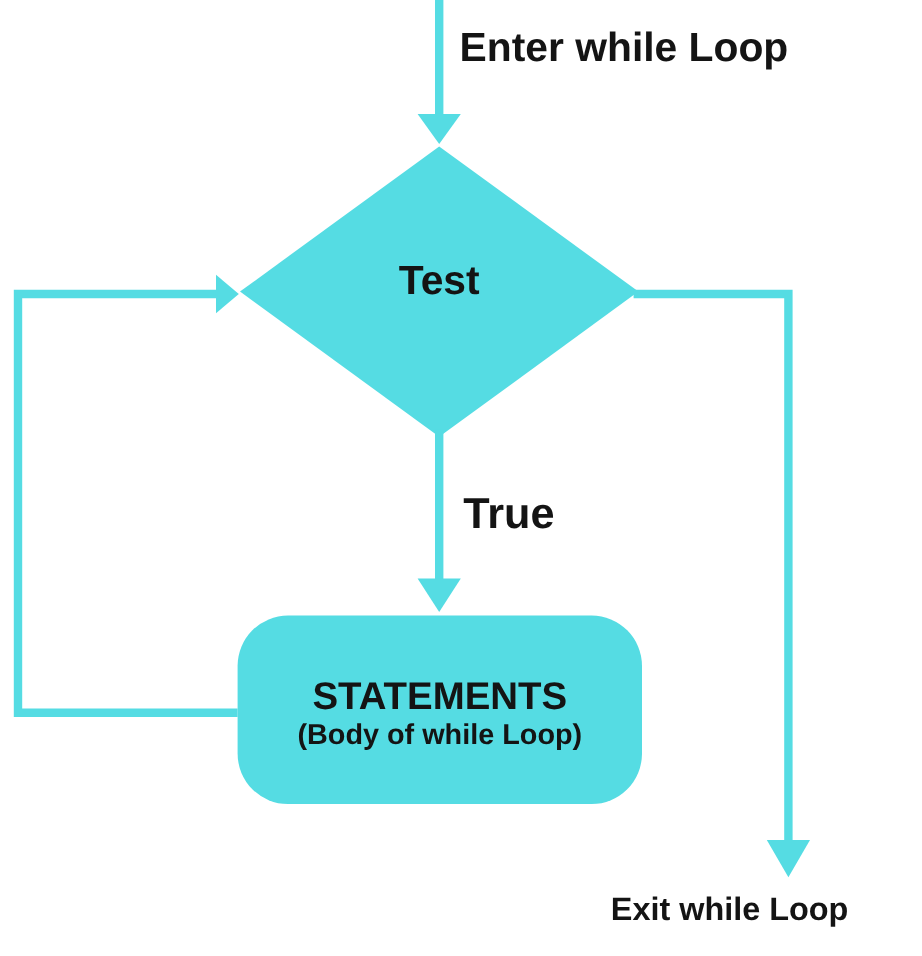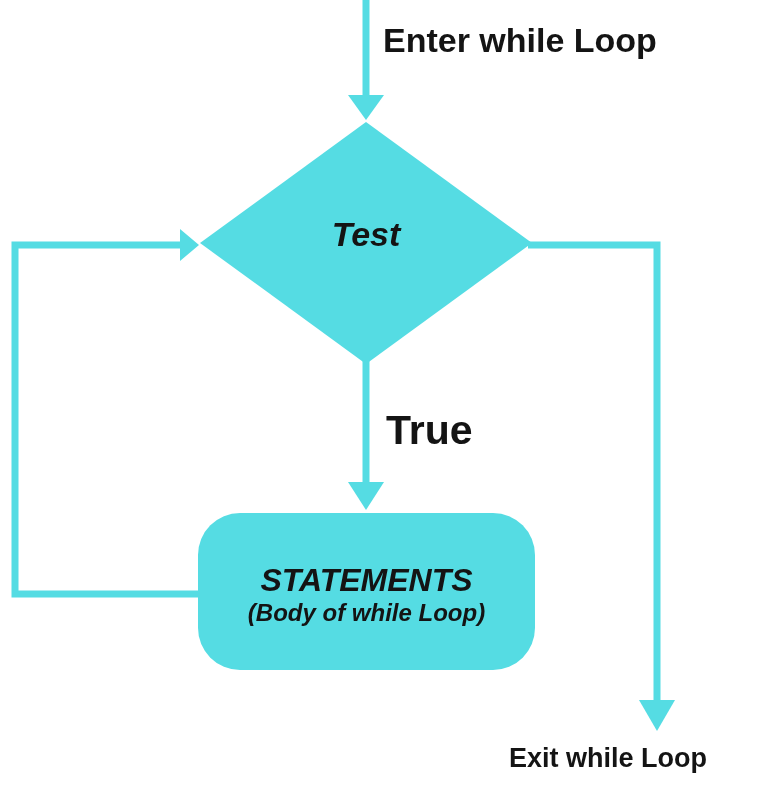--- a/index.html
+++ b/index.html
@@ -24,32 +24,31 @@
   .edge  { fill: none; stroke: var(--accent); stroke-width: 7; stroke-linejoin: miter; }
   .label {
     position: absolute;
     color: var(--text);
     font-weight: bold;
     line-height: 1;
     white-space: nowrap;
   }
   .label-enter { left: 383px; top: 23px;  font-size: 34px; }
   .label-false { left: 540px; top: 192px; font-size: 38px; }
-  .label-true  { left: 386px; top: 410px; font-size: 41px; }
+  .label-true  { left: 386px; top: 410px; font-size: 36px; }
   .label-exit  { left: 509px; top: 745px; font-size: 27px; text-align: right; }
   .node-label {
     position: absolute;
     display: flex;
     flex-direction: column;
     align-items: center;
     justify-content: center;
     text-align: left;
     color: var(--text);
     font-weight: bold;
-    font-style: italic;
   }
   .decision-label {
     left: 200px; top: 122px; width: 332px; height: 242px;
     font-size: 34px; line-height: 48px;
     padding-bottom: 18px;
   }
   .body-label {
     left: 198px; top: 513px; width: 337px; height: 157px;
     padding-top: 6px;
   }

